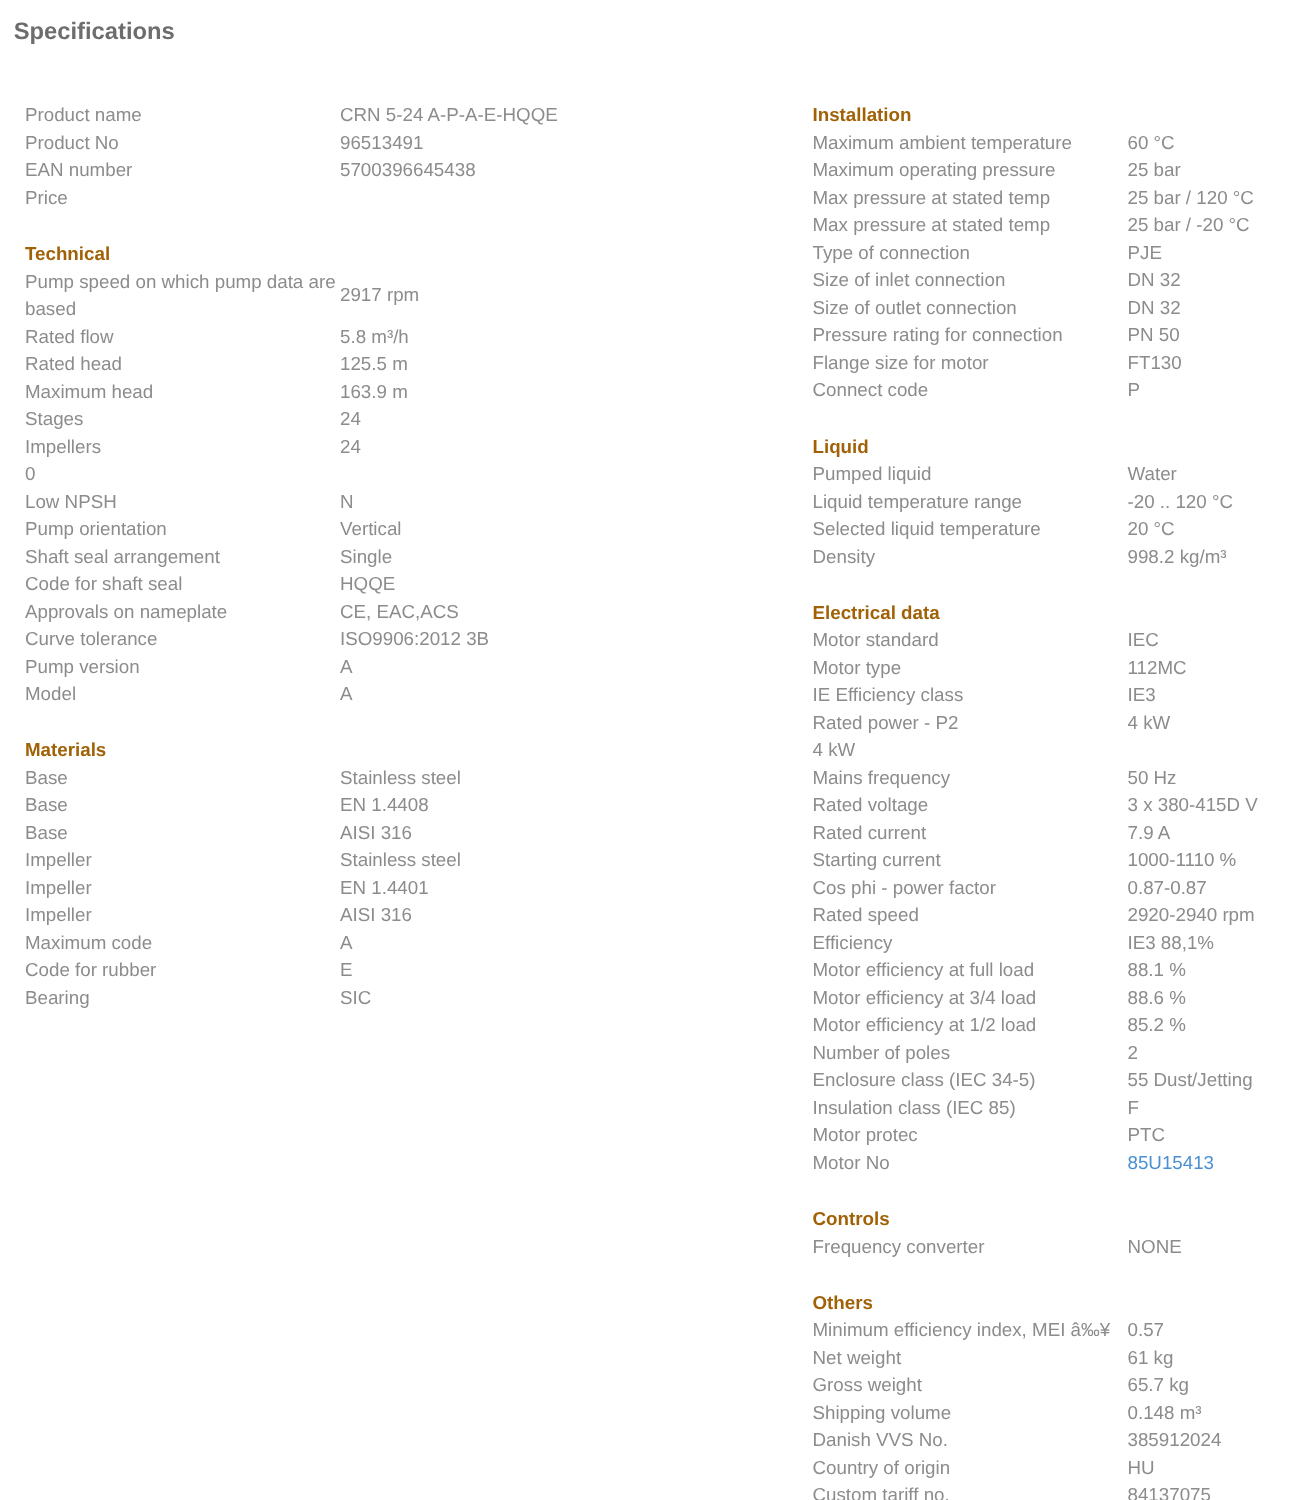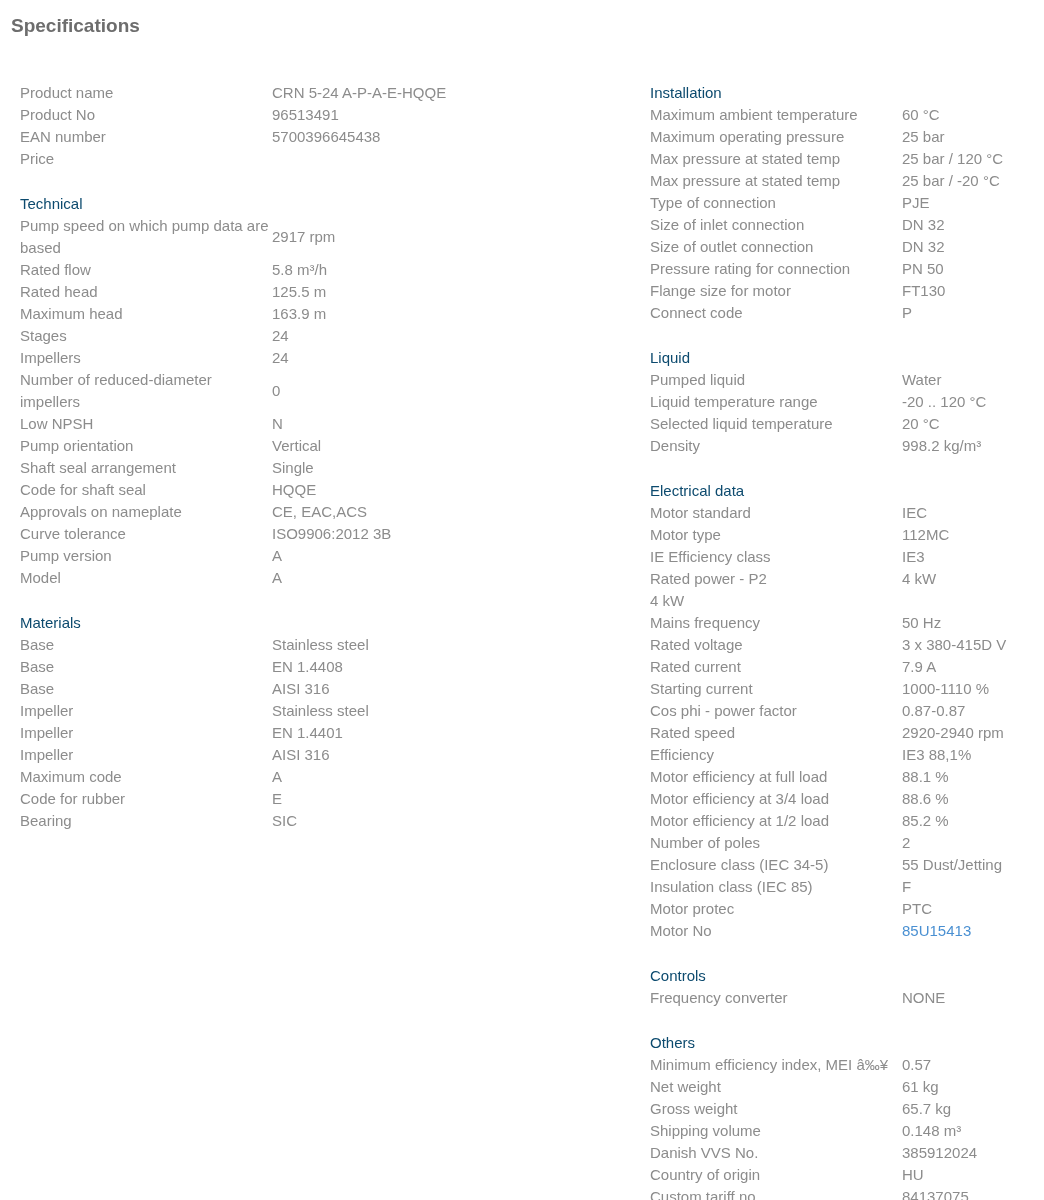--- a/index.html
+++ b/index.html
@@ -29,22 +29,22 @@
     align-items: flex-start;
   }
   .col-left {
     width: 650px;
     padding-left: 20px;
   }
   .col-right {
     width: 374px;
   }
   .group-header {
-    font-weight: normal;
-    color: #0c4a6e;
+    font-weight: bold;
+    color: #a16207;
     line-height: 22px;
     margin-top: 23px;
   }
   .col > .group:first-child > .group-header { margin-top: 0; }
   .row {
     display: flex;
     align-items: center;
     min-height: 22px;
     line-height: 22px;
   }
@@ -108,21 +108,20 @@
           </div>
           <div class="row">
             <div class="spec-label">Stages</div>
             <div class="spec-value">24</div>
           </div>
           <div class="row">
             <div class="spec-label">Impellers</div>
             <div class="spec-value">24</div>
           </div>
           <div class="row">
-            <div class="spec-label">Number of reduced-diameter impellers</div>
             <div class="spec-value">0</div>
           </div>
           <div class="row">
             <div class="spec-label">Low NPSH</div>
             <div class="spec-value">N</div>
           </div>
           <div class="row">
             <div class="spec-label">Pump orientation</div>
             <div class="spec-value">Vertical</div>
           </div>

